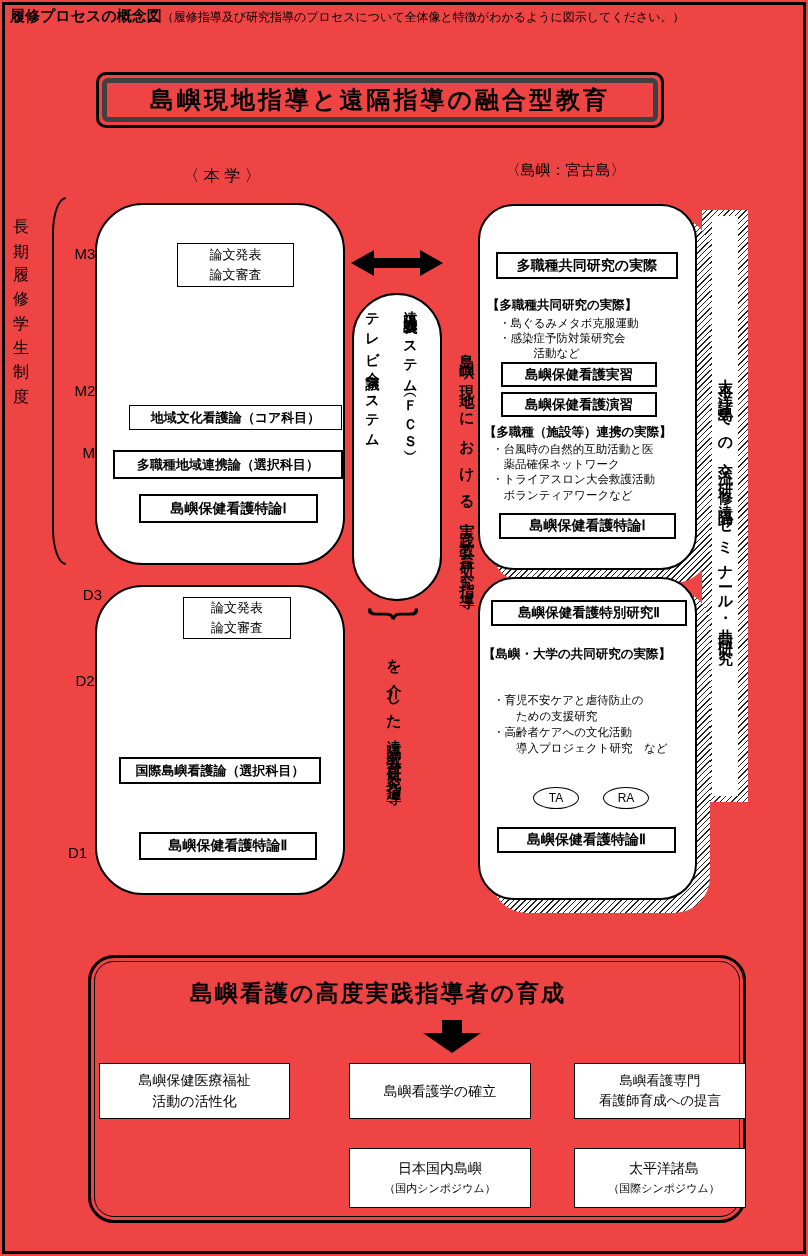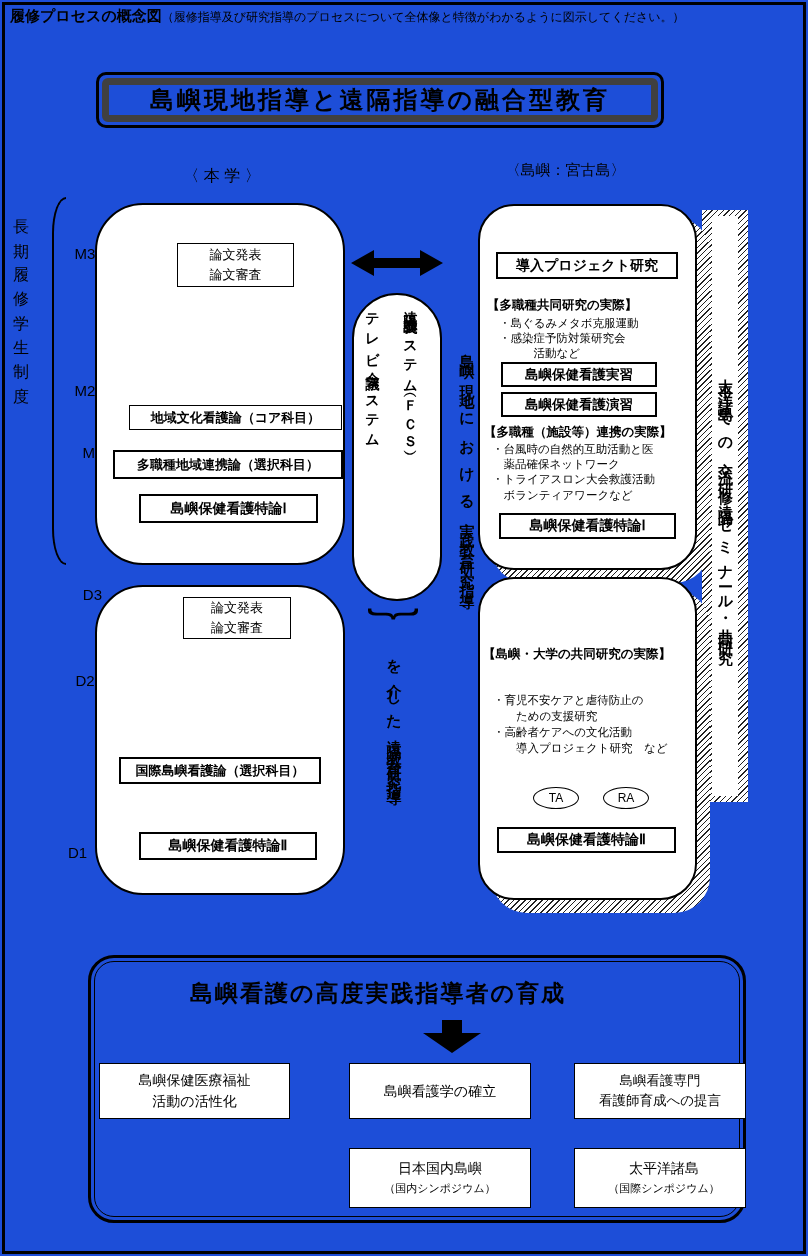--- a/index.html
+++ b/index.html
@@ -1,16 +1,16 @@
 <!DOCTYPE html>
 <html><head>
 <meta charset="utf-8">
 <style>
   html,body{margin:0;padding:0;background:#fff;}
-  .canvas{position:relative;width:808px;height:1256px;background:#1d4ed8;color:#000;
+  .canvas{position:relative;width:808px;height:1256px;background:#ef4444;color:#000;
           font-family:"Liberation Sans",sans-serif;overflow:hidden;}
   .frame{position:absolute;inset:2px;border:3px solid #000;pointer-events:none;}
   .abs{position:absolute;box-sizing:border-box;}
   .pre{white-space:pre-line;}
   .nowrap{white-space:nowrap;}
   .bold{font-weight:bold;}
   .vtext{writing-mode:vertical-rl;text-orientation:mixed;}
   .box{position:absolute;box-sizing:border-box;border:1px solid #000;background:#fff;
        display:flex;align-items:center;justify-content:center;text-align:center;}
   .b2{border-width:2px;}
@@ -26,21 +26,21 @@
 
 <div class="canvas">
 
   <div class="frame"></div>
 
   <div class="abs" style="left:10px;top:7px;width:780px;">
     <span class="bold" style="font-size:15px;">履修プロセスの概念図</span><span style="font-size:12px;">（履修指導及び研究指導のプロセスについて全体像と特徴がわかるように図示してください。）</span>
   </div>
 
   <div class="abs" style="left:96px;top:72px;width:568px;height:56px;border:3px solid #000;border-radius:10px;padding:3px;">
-    <div style="width:100%;height:100%;box-sizing:border-box;border:7px solid #404040;border-radius:6px;display:flex;align-items:center;justify-content:center;font-size:24px;font-weight:bold;letter-spacing:3px;">島嶼現地指導と遠隔指導の融合型教育</div>
+    <div style="width:100%;height:100%;box-sizing:border-box;border:5px solid #404040;border-radius:6px;display:flex;align-items:center;justify-content:center;font-size:24px;font-weight:bold;letter-spacing:3px;">島嶼現地指導と遠隔指導の融合型教育</div>
   </div>
 
   <div class="abs nowrap" style="left:147px;top:166px;width:150px;text-align:center;font-size:16px;">〈 本 学 〉</div>
   <div class="abs nowrap" style="left:488px;top:161px;width:155px;text-align:center;font-size:15px;">〈島嶼：宮古島〉</div>
 
   <div class="abs vtext" style="left:10px;top:206px;height:330px;font-size:16px;letter-spacing:24px;">長期履修学生制度</div>
   <div class="abs" style="left:52px;top:197px;width:14px;height:368px;border-left:2px solid #000;border-top:2px solid #000;border-bottom:2px solid #000;border-radius:14px 0 0 14px / 36px 0 0 36px;"></div>
 
   <div class="abs" style="left:68px;top:245px;width:34px;text-align:center;font-size:15px;">M3</div>
   <div class="abs" style="left:68px;top:382px;width:34px;text-align:center;font-size:15px;">M2</div>
@@ -81,36 +81,37 @@
   <div class="abs vtext bold" style="left:457px;top:342px;height:470px;font-size:15px;letter-spacing:10px;">島嶼（現地）における実践教育研究指導</div>
 
   <div class="abs hatch" style="left:702px;top:210px;width:46px;height:592px;">
     <div style="position:absolute;left:10px;top:6px;width:26px;height:580px;background:#fff;display:flex;align-items:center;justify-content:center;">
       <div class="vtext bold" style="font-size:15px;letter-spacing:7px;">太平洋諸島での交流・研修・遠隔ゼミナール・共同研究</div>
     </div>
   </div>
 
   <div class="abs hatch roundM" style="left:491px;top:217px;width:219px;height:366px;"></div>
   <div class="abs roundM" style="left:478px;top:204px;width:219px;height:366px;border:2px solid #000;background:#fff;"></div>
-  <div class="box b2 bold nowrap" style="left:496px;top:252px;width:182px;height:27px;font-size:14px;">導入プロジェクト研究</div>
+  <div class="box b2 bold nowrap" style="left:496px;top:252px;width:182px;height:27px;font-size:14px;">多職種共同研究の実際</div>
   <div class="abs bold nowrap" style="left:487px;top:297px;width:205px;font-size:12.5px;">【多職種共同研究の実際】</div>
   <div class="abs pre leftnote" style="left:499px;top:316px;width:192px;font-size:11.5px;line-height:1.32;">・島ぐるみメタボ克服運動
 ・感染症予防対策研究会
 　　　活動など</div>
   <div class="box b2 bold nowrap" style="left:501px;top:362px;width:156px;height:25px;font-size:13.5px;">島嶼保健看護実習</div>
   <div class="box b2 bold nowrap" style="left:501px;top:392px;width:156px;height:25px;font-size:13.5px;">島嶼保健看護演習</div>
   <div class="abs bold nowrap" style="left:484px;top:424px;width:212px;font-size:12.5px;">【多職種（施設等）連携の実際】</div>
   <div class="abs pre leftnote" style="left:492px;top:442px;width:202px;font-size:11.5px;line-height:1.32;">・台風時の自然的互助活動と医
 　薬品確保ネットワーク
 ・トライアスロン大会救護活動
 　ボランティアワークなど</div>
   <div class="box b2 bold nowrap" style="left:499px;top:513px;width:177px;height:26px;font-size:14px;">島嶼保健看護特論Ⅰ</div>
 
   <div class="abs hatch roundM" style="left:491px;top:590px;width:219px;height:323px;"></div>
   <div class="abs roundM" style="left:478px;top:577px;width:219px;height:323px;border:2px solid #000;background:#fff;"></div>
+  <div class="box b2 bold nowrap" style="left:491px;top:600px;width:196px;height:26px;font-size:13.5px;">島嶼保健看護特別研究Ⅱ</div>
   <div class="abs bold nowrap" style="left:483px;top:646px;width:212px;font-size:12.5px;">【島嶼・大学の共同研究の実際】</div>
   <div class="abs pre leftnote" style="left:493px;top:692px;width:202px;font-size:11.5px;line-height:1.4;">・育児不安ケアと虐待防止の
 　　ための支援研究
 ・高齢者ケアへの文化活動
 　　導入プロジェクト研究　など</div>
   <div class="ellipse abs" style="left:533px;top:787px;width:46px;height:22px;">TA</div>
   <div class="ellipse abs" style="left:603px;top:787px;width:46px;height:22px;text-align:center;">RA</div>
   <div class="box b2 bold nowrap" style="left:497px;top:827px;width:179px;height:26px;font-size:14px;">島嶼保健看護特論Ⅱ</div>
 
   <div class="abs" style="left:88px;top:955px;width:658px;height:268px;border:3px solid #000;border-radius:26px;padding:3px;">

